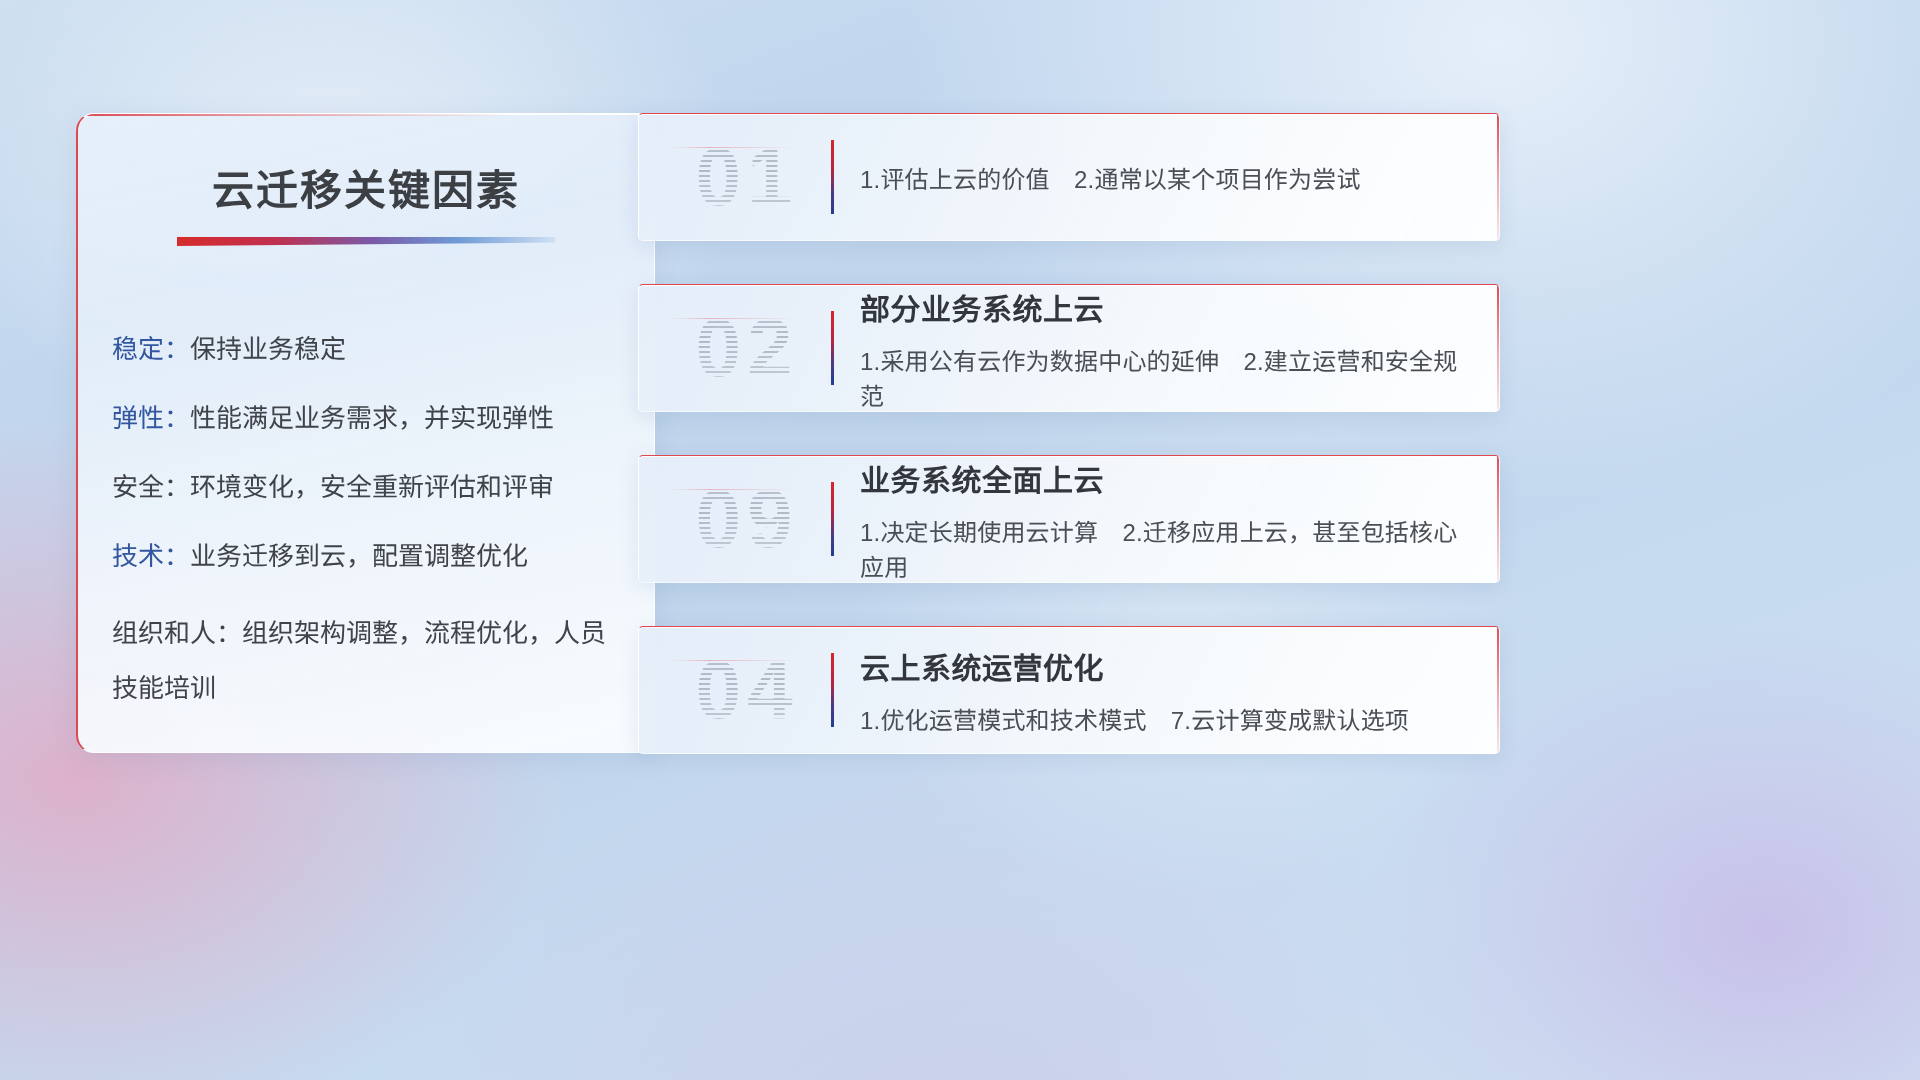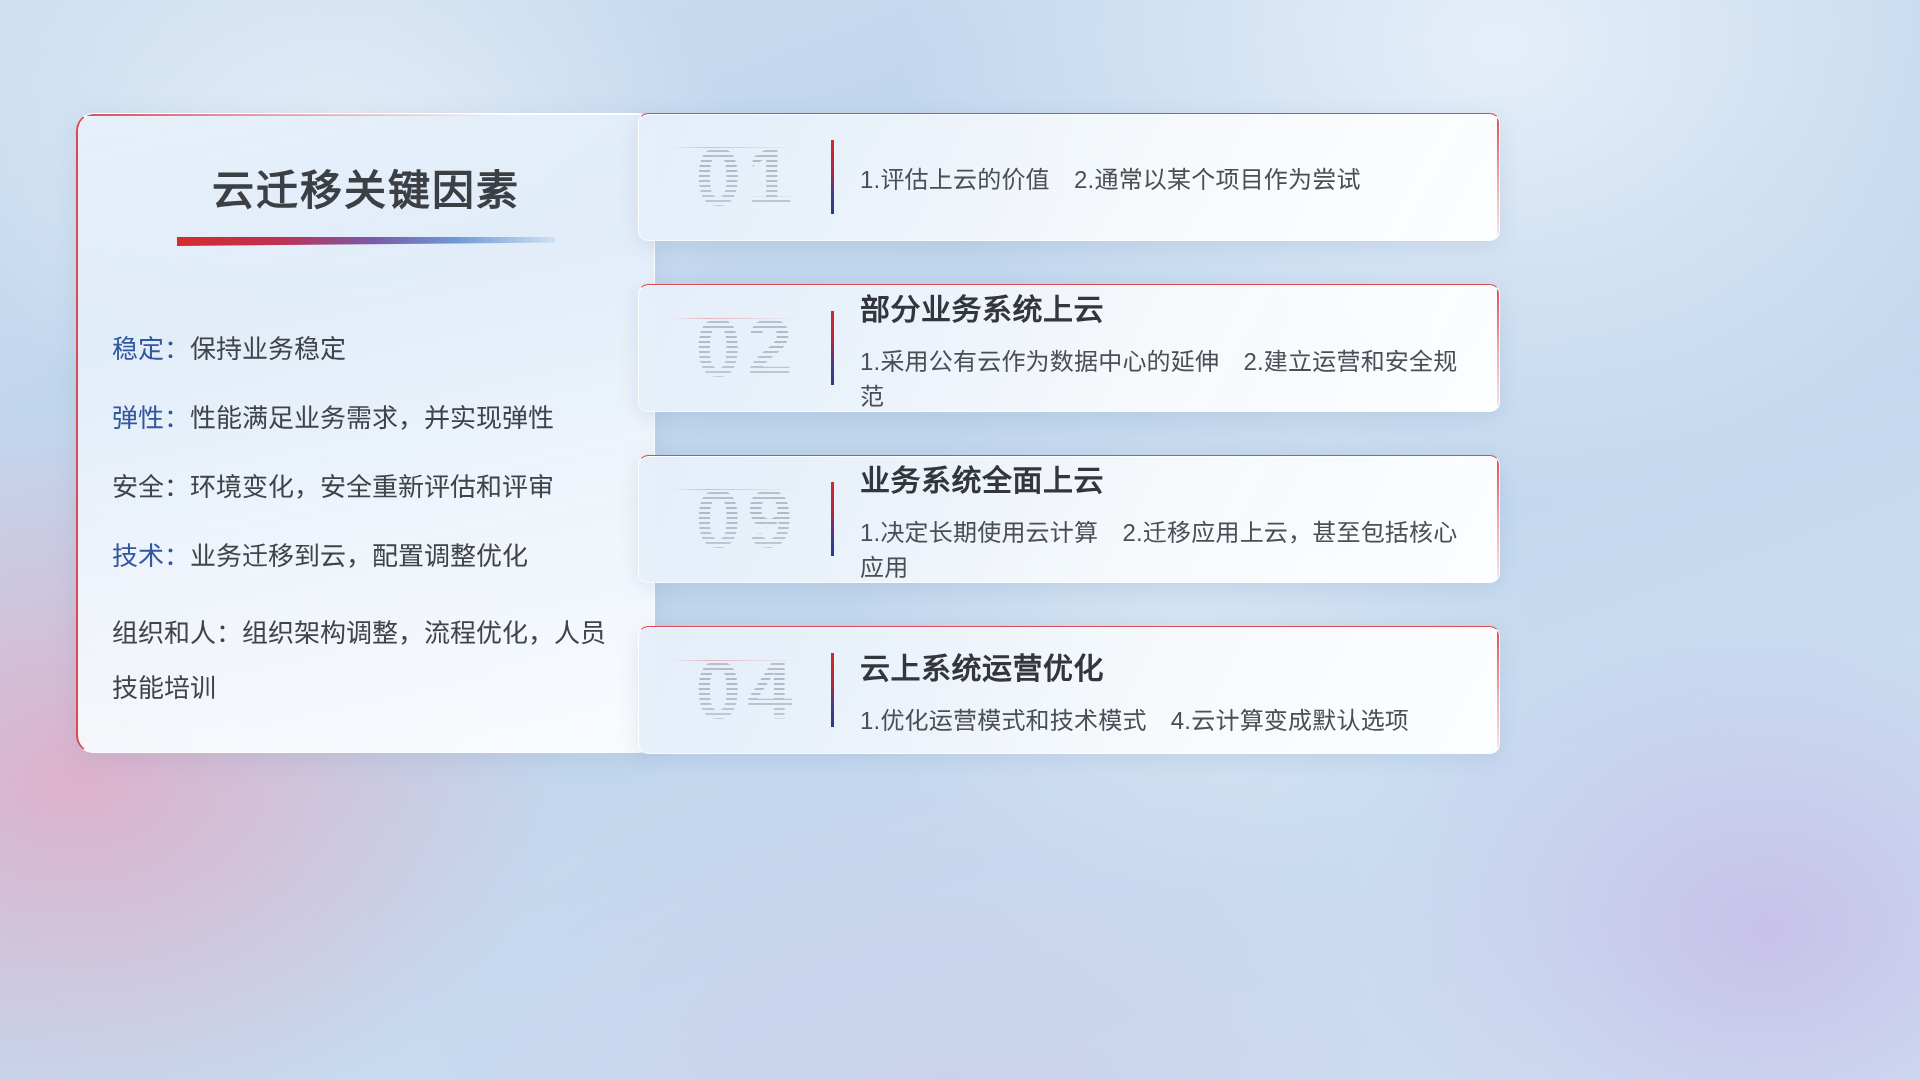--- a/index.html
+++ b/index.html
@@ -98,21 +98,21 @@
   .card-stack {
     position: absolute;
     left: 638px;
     top: 113px;
     width: 862px;
   }
   .step-card {
     position: relative;
     height: 128px;
     margin-bottom: 43px;
-    border-radius: 10px;
+    border-radius: 5px;
     background: linear-gradient(118deg,
         rgba(229,238,249,0.97) 0%,
         rgba(235,242,250,0.97) 26%,
         rgba(246,249,252,0.98) 58%,
         rgba(253,254,255,0.99) 100%);
     border: 1px solid rgba(255,255,255,0.7);
     border-top: 1.6px solid #e0474f;
     box-shadow: 0 5px 20px rgba(92,122,162,0.14), inset 0 1px 0 rgba(255,255,255,0.9);
     overflow: hidden;
     display: flex;
@@ -247,18 +247,18 @@
       </div>
     </article>
 
     <article class="step-card">
       <div class="step-number">
         <span>04</span>
       </div>
       <div class="accent-bar"></div>
       <div class="step-body">
         <div class="step-title">云上系统运营优化</div>
-        <div class="step-sub">1.优化运营模式和技术模式　4.云计算变成默认选项</div>
+        <div class="step-sub">1.优化运营模式和技术模式　7.云计算变成默认选项</div>
       </div>
     </article>
 
   </section>
 </div>
 
 </body></html>

